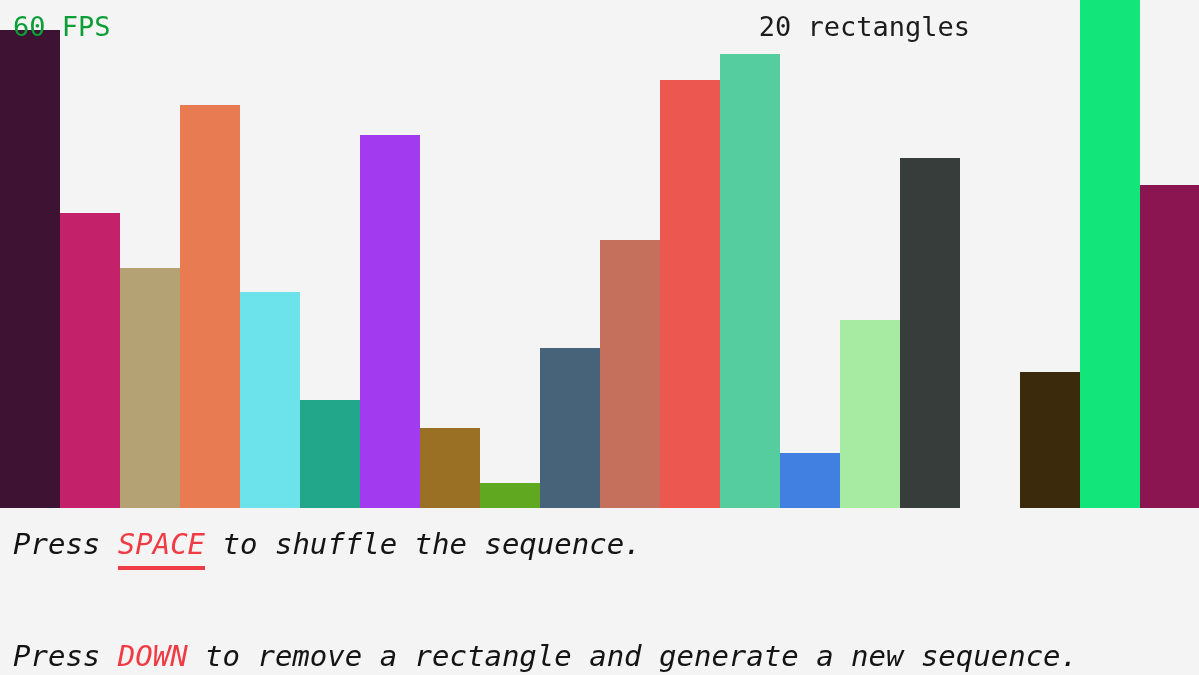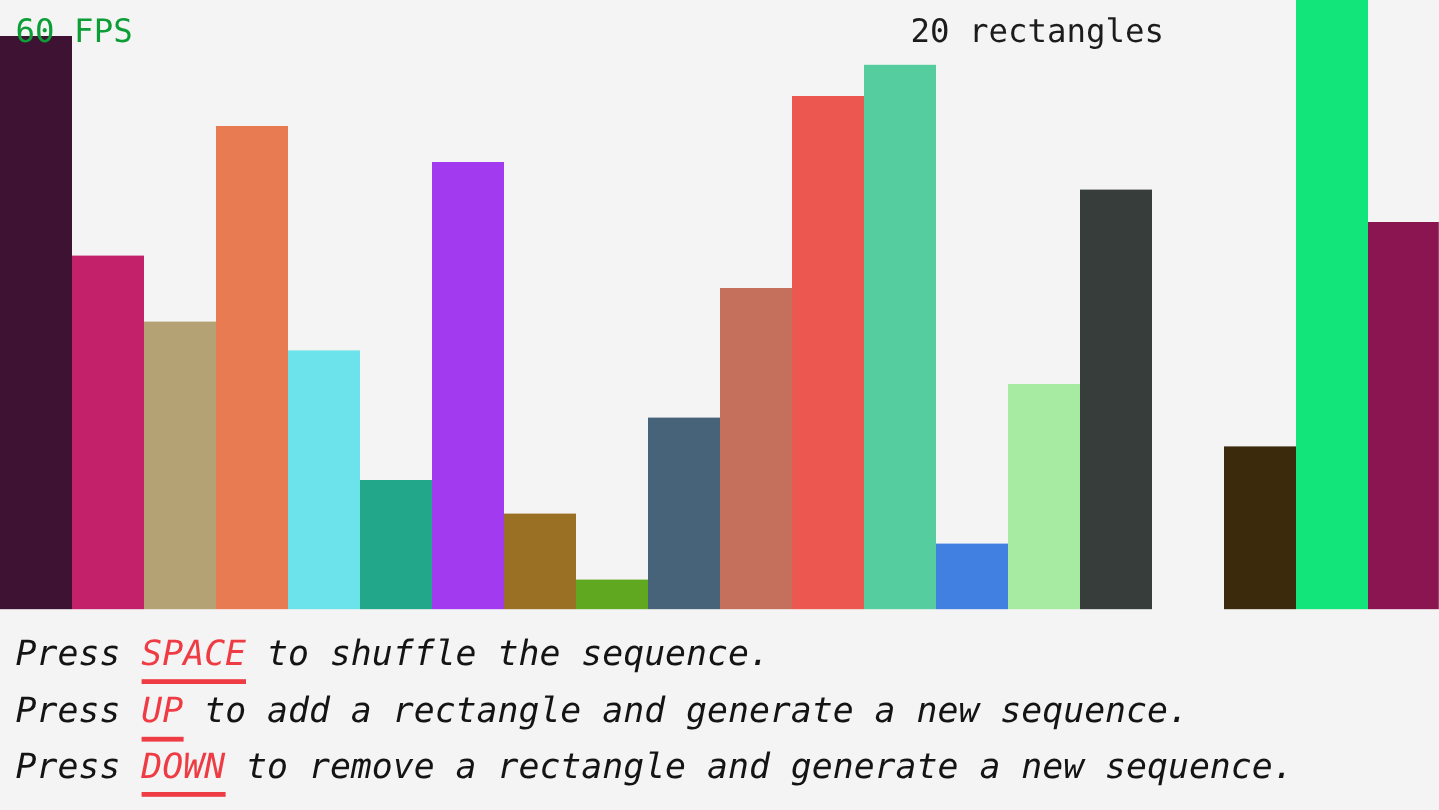--- a/index.html
+++ b/index.html
@@ -35,21 +35,21 @@
   }
   .line{
     position:absolute;left:13px;
     font-size:29px;line-height:29px;
     color:#141414;
     white-space:nowrap;
     font-style:italic;
   }
   .line.l1{top:22px;}
   .line.l2{top:70px;}
-  .line.l3{top:116px;text-align:right;}
+  .line.l3{top:134px;text-align:right;}
   .key{
     color:#ef3b44;
     text-decoration:none;
     position:relative;
     padding-bottom:2px;
   }
   .key::after{
     content:"";
     position:absolute;left:0;right:0;bottom:-7px;
     height:4px;background:#ef3b44;
@@ -85,22 +85,19 @@
   <div class="hud" id="fps">60 FPS</div>
 
   <div class="hud" id="count">20 rectangles</div>
 
   <div id="legend">
 
     <div class="line l1">
       <span>Press </span><span class="key">SPACE</span><span> to shuffle the sequence.</span>
     </div>
 
-    <div class="line l2">
-      <span>Press </span><span class="key">UP</span><span> to add a rectangle and generate a new sequence.</span>
-    </div>
 
     <div class="line l3">
       <span>Press </span><span class="key">DOWN</span><span> to remove a rectangle and generate a new sequence.</span>
     </div>
 
   </div>
 </div>
 
 </body></html>

